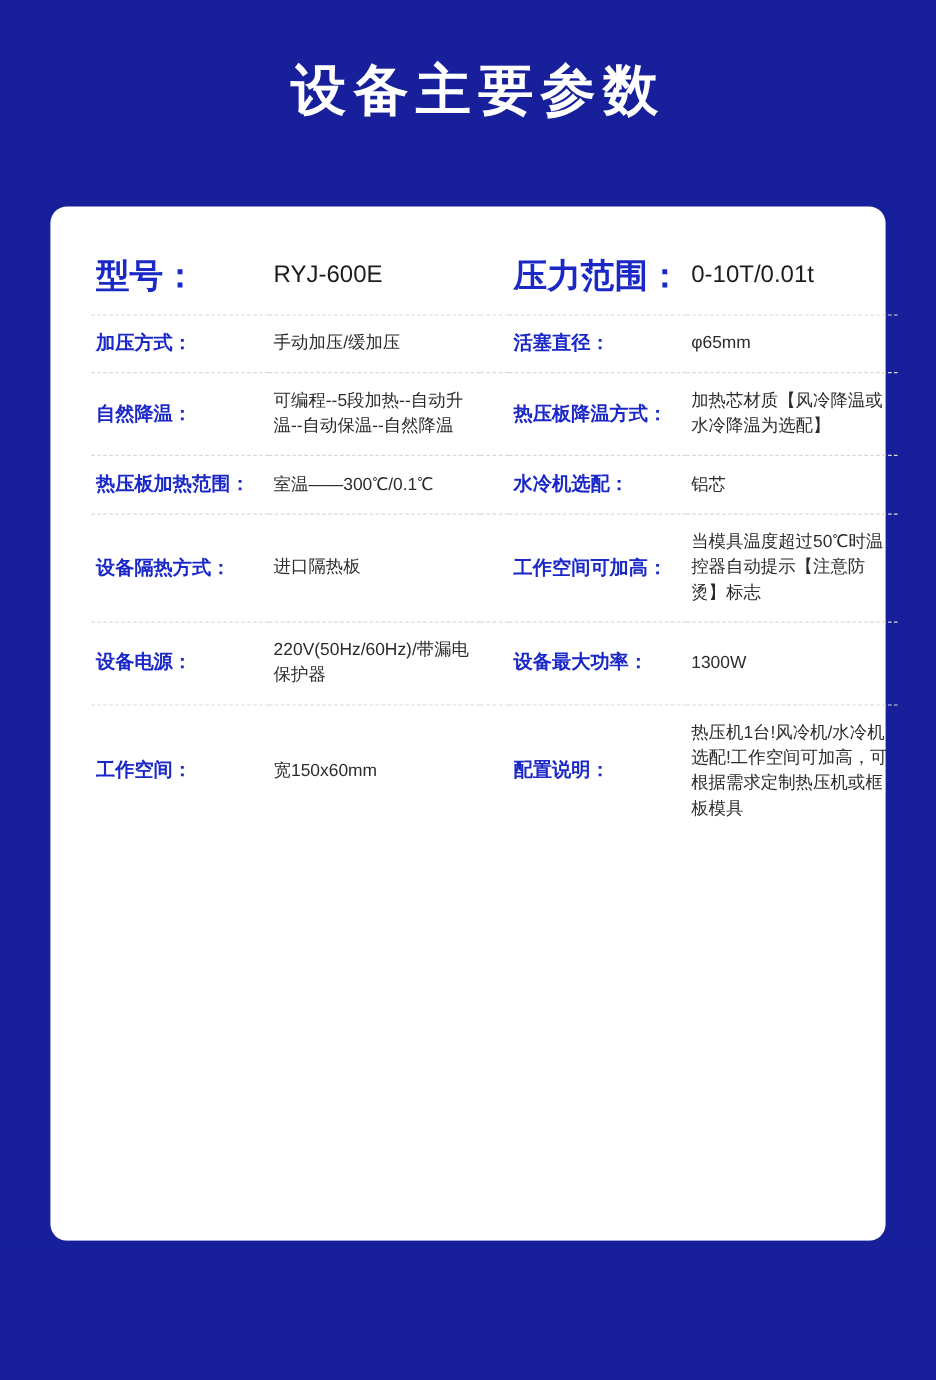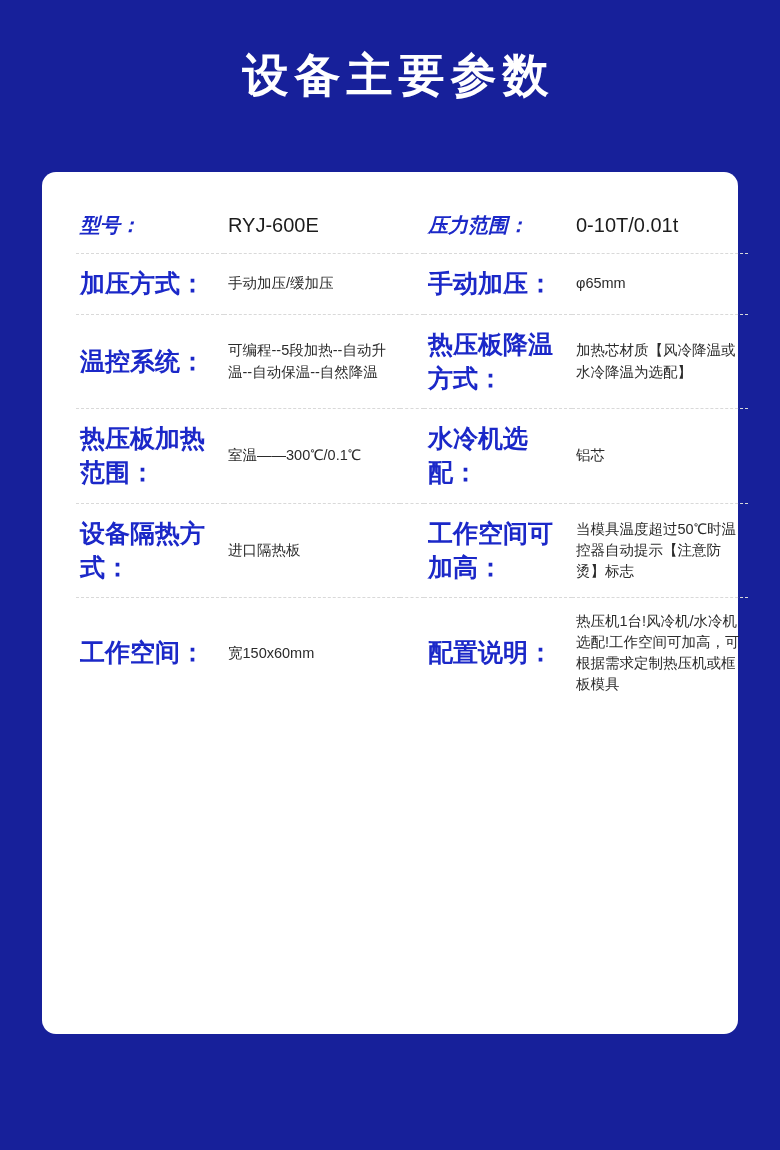--- a/index.html
+++ b/index.html
@@ -52,34 +52,33 @@
   table.specs tr:last-child {
     border-bottom: none;
   }
   table.specs td {
     vertical-align: middle;
     padding: 13px 4px;
   }
   td.label {
     color: #1b28c8;
     font-weight: bold;
-    font-size: 25px;
+    font-size: 16px;
     line-height: 1.35;
     width: 140px;
   }
   td.value {
     color: #2b2b2b;
     font-size: 14.5px;
     line-height: 1.45;
     width: 168px;
     margin-left: 36px;
   }
   .row-first td.label {
-    font-size: 20px;
-    font-style: italic;
+    font-size: 28px;
   }
   .row-first td.value {
     color: #1c1c1c;
     font-size: 20px;
     font-weight: normal;
   }
   .spacer-col {
     width: 16px;
   }
   .bottom-bar {
@@ -105,45 +104,52 @@
           <td class="label">型号：</td>
           <td class="value">RYJ-600E</td>
           <td class="spacer-col"></td>
           <td class="label">压力范围：</td>
           <td class="value">0-10T/0.01t</td>
         </tr>
         <tr>
           <td class="label">加压方式：</td>
           <td class="value">手动加压/缓加压</td>
           <td class="spacer-col"></td>
-          <td class="label">手动加压：</td>
+          <td class="label">活塞直径：</td>
           <td class="value">φ65mm</td>
         </tr>
         <tr>
-          <td class="label">温控系统：</td>
+          <td class="label">自然降温：</td>
           <td class="value">可编程--5段加热--自动升温--自动保温--自然降温</td>
           <td class="spacer-col"></td>
           <td class="label">热压板降温方式：</td>
           <td class="value">加热芯材质【风冷降温或水冷降温为选配】</td>
         </tr>
         <tr>
           <td class="label">热压板加热范围：</td>
           <td class="value">室温——300℃/0.1℃</td>
           <td class="spacer-col"></td>
           <td class="label">水冷机选配：</td>
           <td class="value">铝芯</td>
         </tr>
         <tr>
           <td class="label">设备隔热方式：</td>
           <td class="value">进口隔热板</td>
           <td class="spacer-col"></td>
           <td class="label">工作空间可加高：</td>
           <td class="value">当模具温度超过50℃时温控器自动提示【注意防烫】标志</td>
         </tr>
         <tr>
+          <td class="label">设备电源：</td>
+          <td class="value">220V(50Hz/60Hz)/带漏电保护器</td>
+          <td class="spacer-col"></td>
+          <td class="label">设备最大功率：</td>
+          <td class="value">1300W</td>
+        </tr>
+        <tr>
           <td class="label">工作空间：</td>
           <td class="value">宽150x60mm</td>
           <td class="spacer-col"></td>
           <td class="label">配置说明：</td>
           <td class="value">热压机1台!风冷机/水冷机选配!工作空间可加高，可根据需求定制热压机或框板模具</td>
         </tr>
       </tbody>
     </table>
   </div>
 

